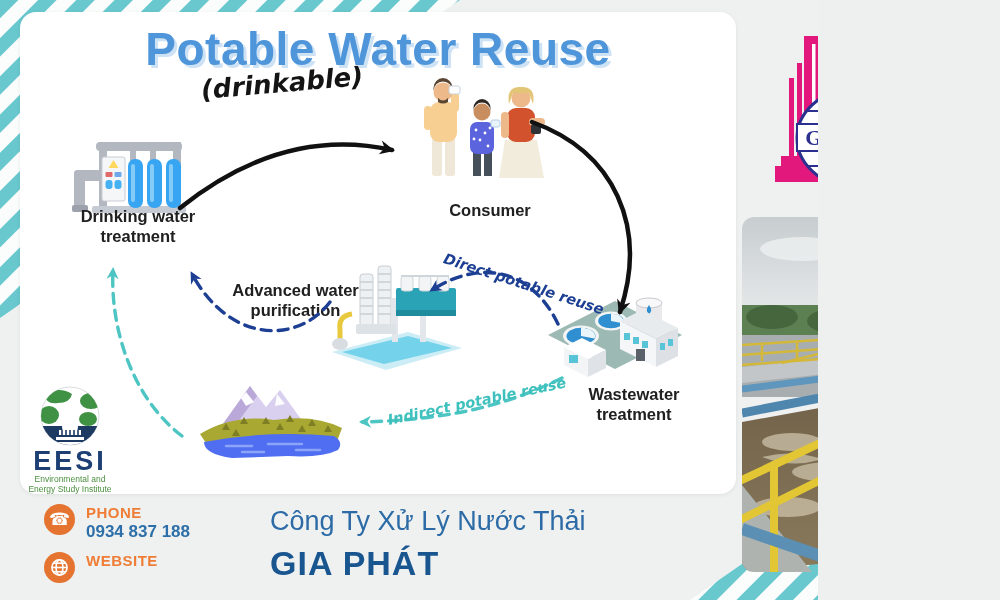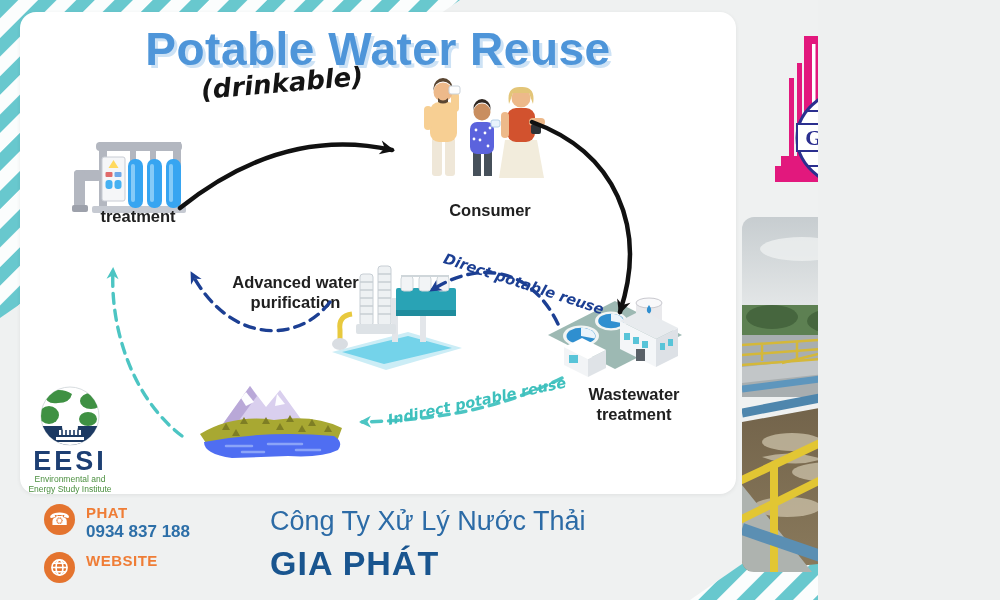--- a/index.html
+++ b/index.html
@@ -91,20 +91,21 @@
         <rect x="75" y="23" width="15" height="49" rx="7"></rect>
         <rect x="94" y="23" width="15" height="49" rx="7"></rect>
       </g>
       <g fill="#85cbf8">
         <rect x="59" y="28" width="4" height="38" rx="2"></rect>
         <rect x="78" y="28" width="4" height="38" rx="2"></rect>
         <rect x="97" y="28" width="4" height="38" rx="2"></rect>
       </g>
     </svg>
     <div class="node-label" style="left:28px;top:194px;width:180px">
+      <div>Drinking water</div>
       <div>treatment</div>
     </div>
 
     <svg class="illus" style="left:385px;top:66px" width="160" height="102" viewBox="0 0 160 102">
 
       <rect x="27" y="60" width="10" height="38" rx="3" fill="#efe7d8"></rect>
       <rect x="40" y="60" width="10" height="38" rx="3" fill="#efe7d8"></rect>
       <rect x="25" y="24" width="27" height="40" rx="9" fill="#f7cf93"></rect>
       <rect x="19" y="28" width="8" height="24" rx="4" fill="#f7cf93"></rect>
       <rect x="46" y="14" width="8" height="20" rx="4" fill="#f7cf93"></rect>
@@ -154,21 +155,21 @@
       <g fill="#eef1f3" stroke="#c7ced4">
         <rect x="38" y="10" width="13" height="52" rx="3"></rect>
         <rect x="56" y="2" width="13" height="60" rx="3"></rect>
       </g>
       <g stroke="#c7ced4" stroke-width="1.5">
         <path d="M38,18 h13 M38,26 h13 M38,34 h13 M38,42 h13 M38,50 h13"></path>
         <path d="M56,10 h13 M56,18 h13 M56,26 h13 M56,34 h13 M56,42 h13 M56,50 h13"></path>
       </g>
       <rect x="34" y="60" width="40" height="10" rx="2" fill="#dde2e6"></rect>
     </svg>
-    <div class="node-label" style="left:178px;top:260px;width:195px">
+    <div class="node-label" style="left:178px;top:268px;width:195px">
       <div>Advanced water</div>
       <div>purification</div>
     </div>
 
     <svg class="illus" style="left:528px;top:283px" width="135" height="92" viewBox="0 0 135 92">
       <polygon points="67,6 134,40 67,74 0,40" fill="#9db9b3"></polygon>
       <ellipse cx="33" cy="41" rx="18" ry="10.5" fill="#f2f5f4"></ellipse>
       <ellipse cx="33" cy="41" rx="14.5" ry="8.2" fill="#2f8fd0"></ellipse>
       <path d="M33,41 L33,32.8 A14.5,8.2 0 0 1 46.5,43.5 Z" fill="#ffffff" opacity=".9"></path>
       <ellipse cx="63" cy="26" rx="16" ry="9.5" fill="#f2f5f4"></ellipse>
@@ -384,21 +385,21 @@
       </g>
       <path d="M0,312 L125,355" stroke="#5b8fb3" stroke-width="12" fill="none"></path>
       <path d="M112,355 L239,300" stroke="#43463f" stroke-width="9" fill="none"></path>
     </svg>
   </div>
 
   <div class="contact">
     <div class="contact-row">
       <div class="badge">☎</div>
       <div>
-        <div class="contact-label">PHAT</div>
+        <div class="contact-label">PHONE</div>
         <div class="contact-value">0934 837 188</div>
       </div>
     </div>
     <div class="contact-row">
       <div class="badge">
         <svg width="19" height="19" viewBox="0 0 20 20">
           <g stroke="#ffffff" stroke-width="1.7" fill="none">
             <circle cx="10" cy="10" r="8"></circle>
             <ellipse cx="10" cy="10" rx="3.6" ry="8"></ellipse>
             <line x1="2" y1="10" x2="18" y2="10"></line>

